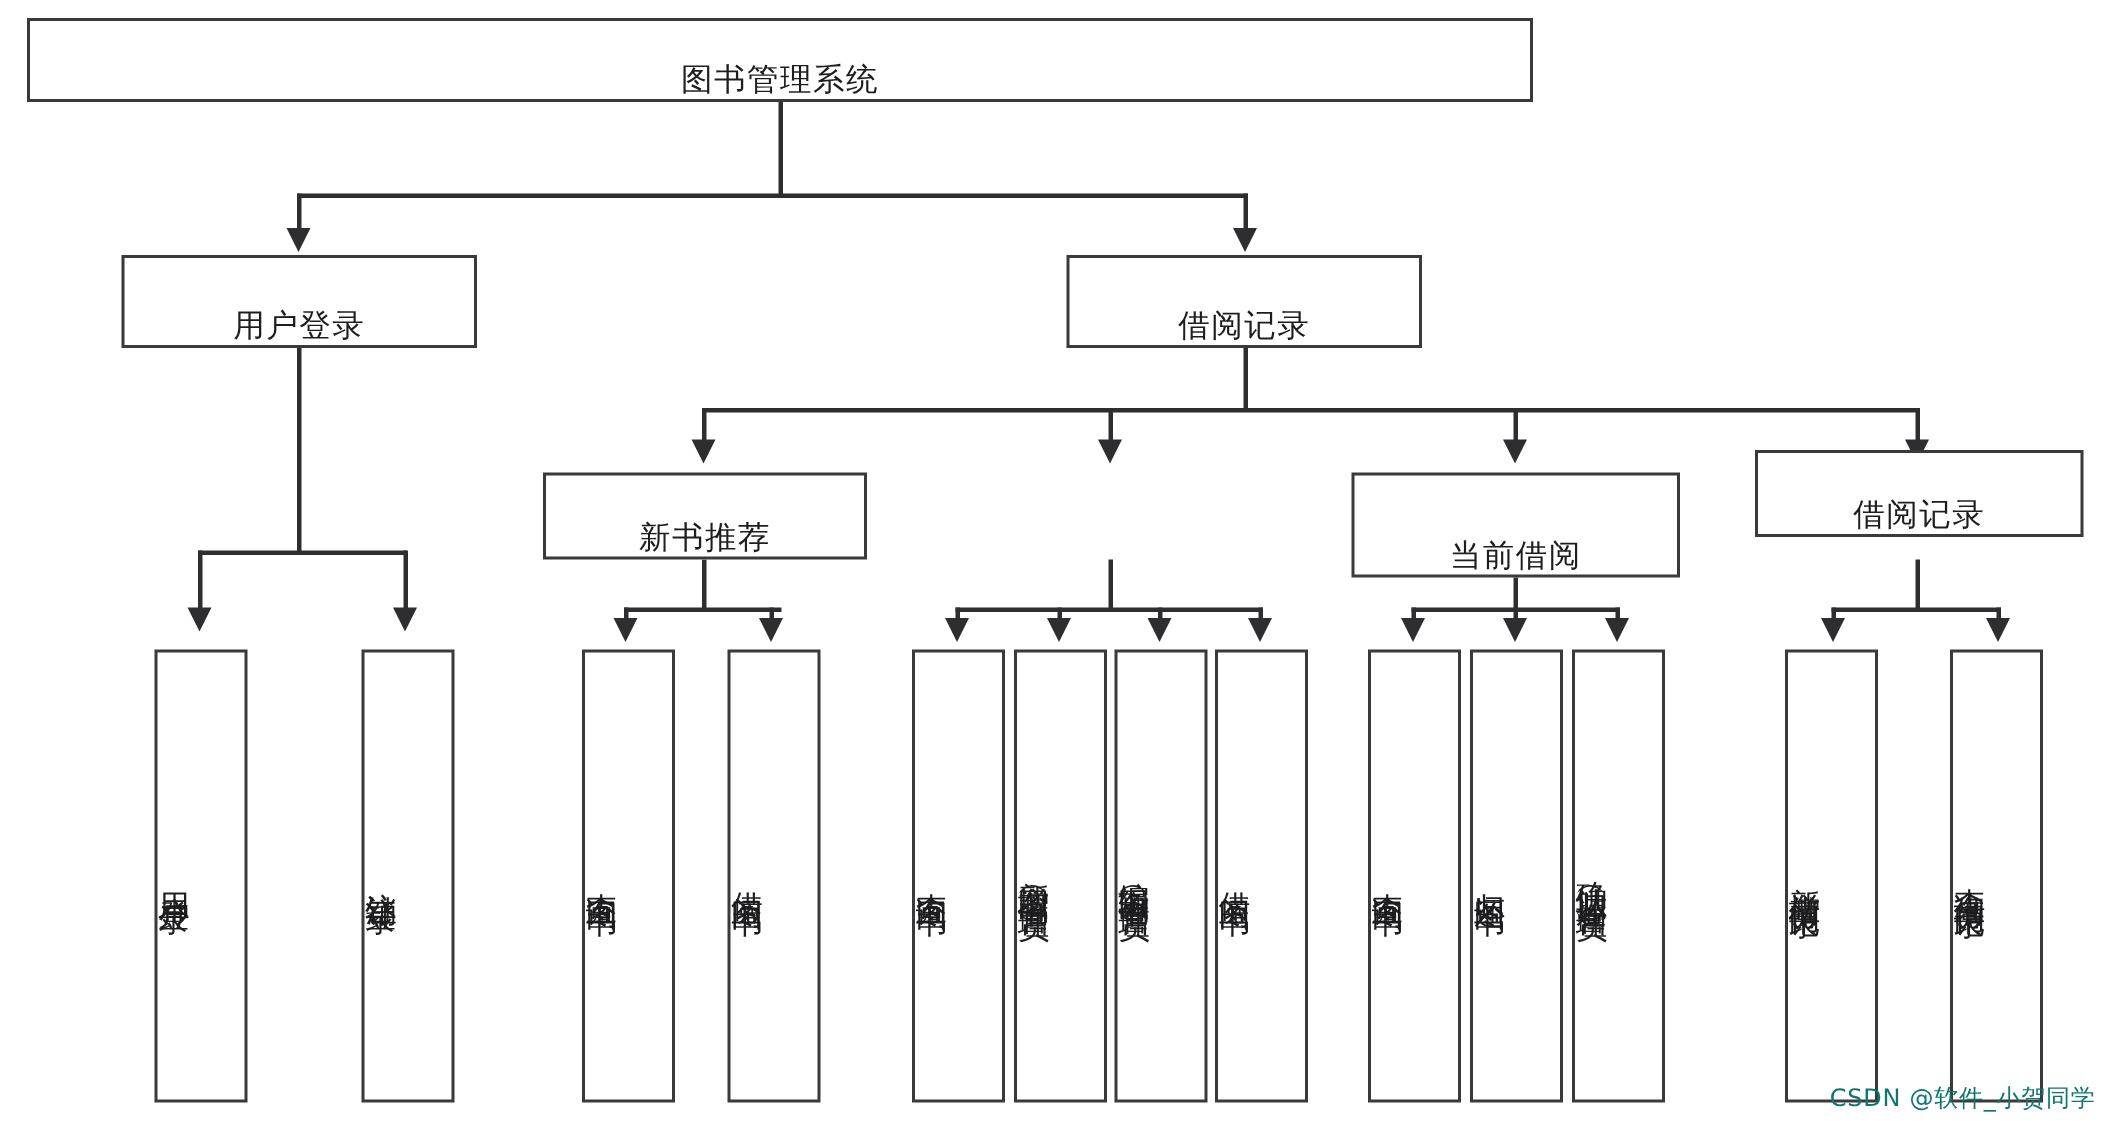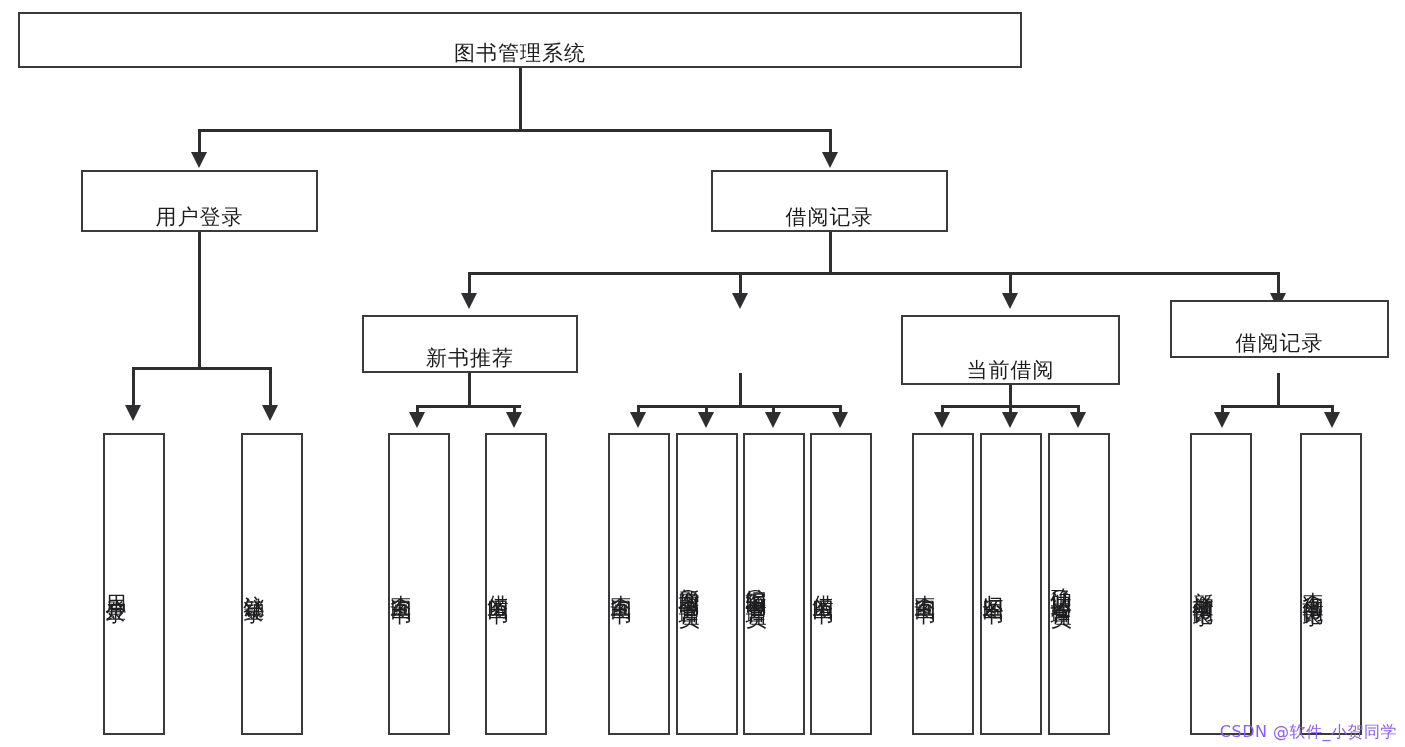--- a/index.html
+++ b/index.html
@@ -61,21 +61,21 @@
     border-left: 8px solid transparent;
     border-right: 8px solid transparent;
     border-top: 16px solid #2e2e30;
     z-index: 2;
   }
   #watermark {
     position: absolute;
     right: 8px;
     bottom: 4px;
     font-size: 16px;
-    color: #8b5cf6;
+    color: #0f766e;
     letter-spacing: 0.5px;
     z-index: 6;
     white-space: nowrap;
   }
 </style>
 </head>
 <body>
 
 <div id="canvas">
 

